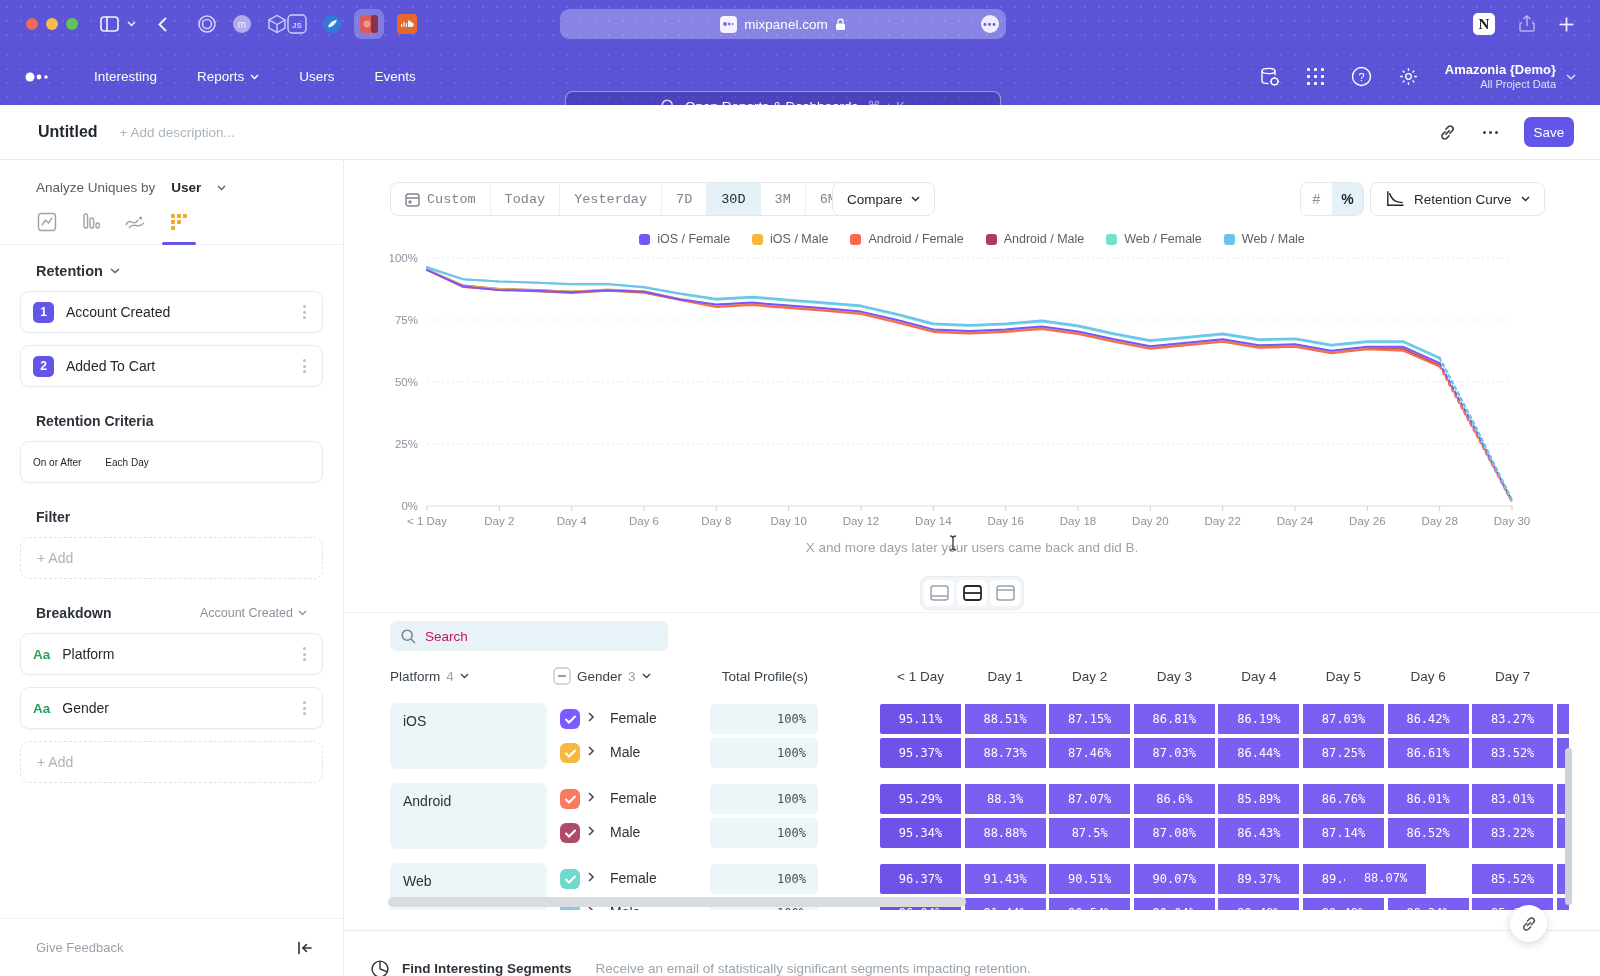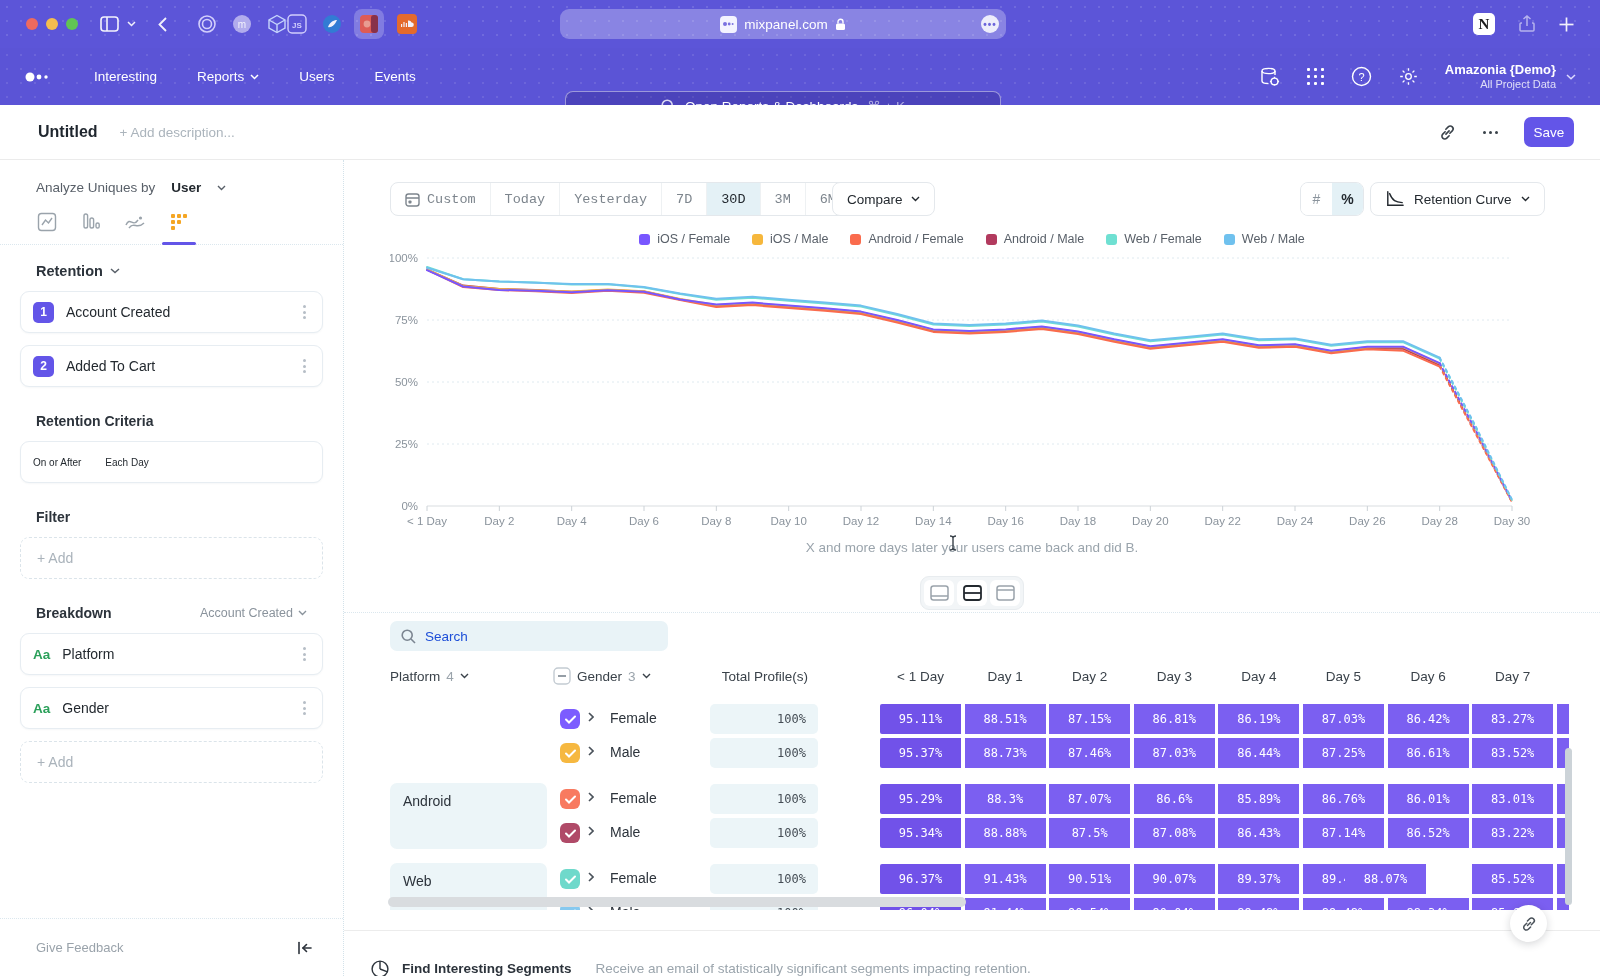--- a/index.html
+++ b/index.html
@@ -88,21 +88,21 @@
   .legend { position:absolute; left:0; top:72px; width:100%; display:flex; justify-content:center; gap:22px; }
   .lg-item { display:flex; align-items:center; gap:7px; font-size:12.5px; color:#596069; }
   .lg-sw { width:11px; height:11px; border-radius:3px; }
   .caption { position:absolute; left:0; top:380px; width:100%; text-align:center; font-size:13.5px; color:#9aa4ac; }
   .toggles { position:absolute; left:50%; top:416px; transform:translateX(-50%); background:#f2f5f7; border:1px solid #e8ecef;
     border-radius:9px; padding:3px; display:flex; gap:3px; }
   .tg { width:30px; height:26px; background:#fff; border-radius:6px; display:flex; align-items:center; justify-content:center; cursor:pointer;}
   .table-divider { position:absolute; left:0; top:452px; width:100%; border-top:1px dotted #dbe7ee; }
   .search-box { position:absolute; left:46px; top:461px; width:278px; height:30px; background:#e9f3f7; border-radius:7px;
     display:flex; align-items:center; gap:9px; padding:0 11px; }
-  .search-box span { font-size:13.5px; color:#1d4ed8; }
+  .search-box span { font-size:13.5px; color:#be185d; }
   .thead { position:absolute; left:46px; top:500px; width:1180px; height:32px; font-size:13.5px; color:#3a424a; }
   .thead .hcell { position:absolute; top:0; height:32px; display:flex; align-items:center; gap:6px; font-weight:500;}
   .cnt { color:#9aa3ab; font-weight:normal; }
   .t-groups { position:absolute; left:46px; top:0; width:1210px; }
   .t-group { position:absolute; left:0; width:1180px; height:66px; }
   .plat-cell { position:absolute; left:0; top:0; width:157px; height:66px; background:#ecf5f8; border-radius:7px;
     font-size:14px; color:#2c333b; padding:10px 0 0 13px; }
   .t-row { position:absolute; left:0; width:100%; height:32px; }
   .chk { position:absolute; left:170px; top:6px; width:20px; height:20px; border-radius:6px; display:flex; align-items:center; justify-content:center; cursor:pointer;}
   .row-chev { position:absolute; left:198px; top:9px; color:#4a525a; }
@@ -651,20 +651,21 @@
         </svg>
     </span>
     <span class="hcell" style="left:320px; width:108px; justify-content:flex-end; padding-right:10px;">
         <span>Total Profile(s)</span>
       </span>
     <span id="dayHeaders"><span class="hcell" style="left: 490px; width: 81px; justify-content: center;">&lt; 1 Day</span><span class="hcell" style="left: 574.6px; width: 81px; justify-content: center;">Day 1</span><span class="hcell" style="left: 659.2px; width: 81px; justify-content: center;">Day 2</span><span class="hcell" style="left: 743.8px; width: 81px; justify-content: center;">Day 3</span><span class="hcell" style="left: 828.4px; width: 81px; justify-content: center;">Day 4</span><span class="hcell" style="left: 913px; width: 81px; justify-content: center;">Day 5</span><span class="hcell" style="left: 997.6px; width: 81px; justify-content: center;">Day 6</span><span class="hcell" style="left: 1082.2px; width: 81px; justify-content: center;">Day 7</span></span>
   </div>
 
   <div class="t-groups" id="tGroups">
       <div class="t-group" style="top: 543px;">
+        <div class="plat-cell">iOS</div>
         <div class="t-row" style="top: 0px;">
           <span class="chk" style="background:#7c5cff">
             <svg width="11" height="9" viewBox="0 0 11 9" fill="none" stroke="#fff" stroke-width="2" stroke-linecap="round">
               <polyline points="1,4.5 4,7.5 10,1.5"></polyline>
             </svg>
           </span>
           <span class="row-chev">
             <svg width="6" height="10" viewBox="0 0 6 10" fill="none" stroke="#4a525a" stroke-width="1.6">
               <polyline points="1,1 5,5 1,9"></polyline>
             </svg>
@@ -768,21 +769,21 @@
             </svg>
           </span>
           <span class="gender-lbl">Female</span>
           <span class="total-cell">100%</span>
           <span class="dcell c0" style="left: 490px;">96.37%</span>
           <span class="dcell" style="left: 574.6px;">91.43%</span>
           <span class="dcell" style="left: 659.2px;">90.51%</span>
           <span class="dcell" style="left: 743.8px;">90.07%</span>
           <span class="dcell" style="left: 828.4px;">89.37%</span>
           <span class="dcell" style="left: 913px;">89.42%</span>
-          <span class="dcell" style="left: 955px;">88.07%</span>
+          <span class="dcell" style="left: 955px; font-family: Liberation Mono, monospace;">88.07%</span>
           <span class="dcell" style="left: 1082.2px;">85.52%</span>
           <span class="dcell" style="left: 1166.8px; width: 12px;"></span>
         </div>
         <div class="t-row" style="top: 34px;">
           <span class="chk" style="background:#86c9ef">
             <svg width="11" height="9" viewBox="0 0 11 9" fill="none" stroke="#fff" stroke-width="2" stroke-linecap="round">
               <polyline points="1,4.5 4,7.5 10,1.5"></polyline>
             </svg>
           </span>
           <span class="row-chev">

